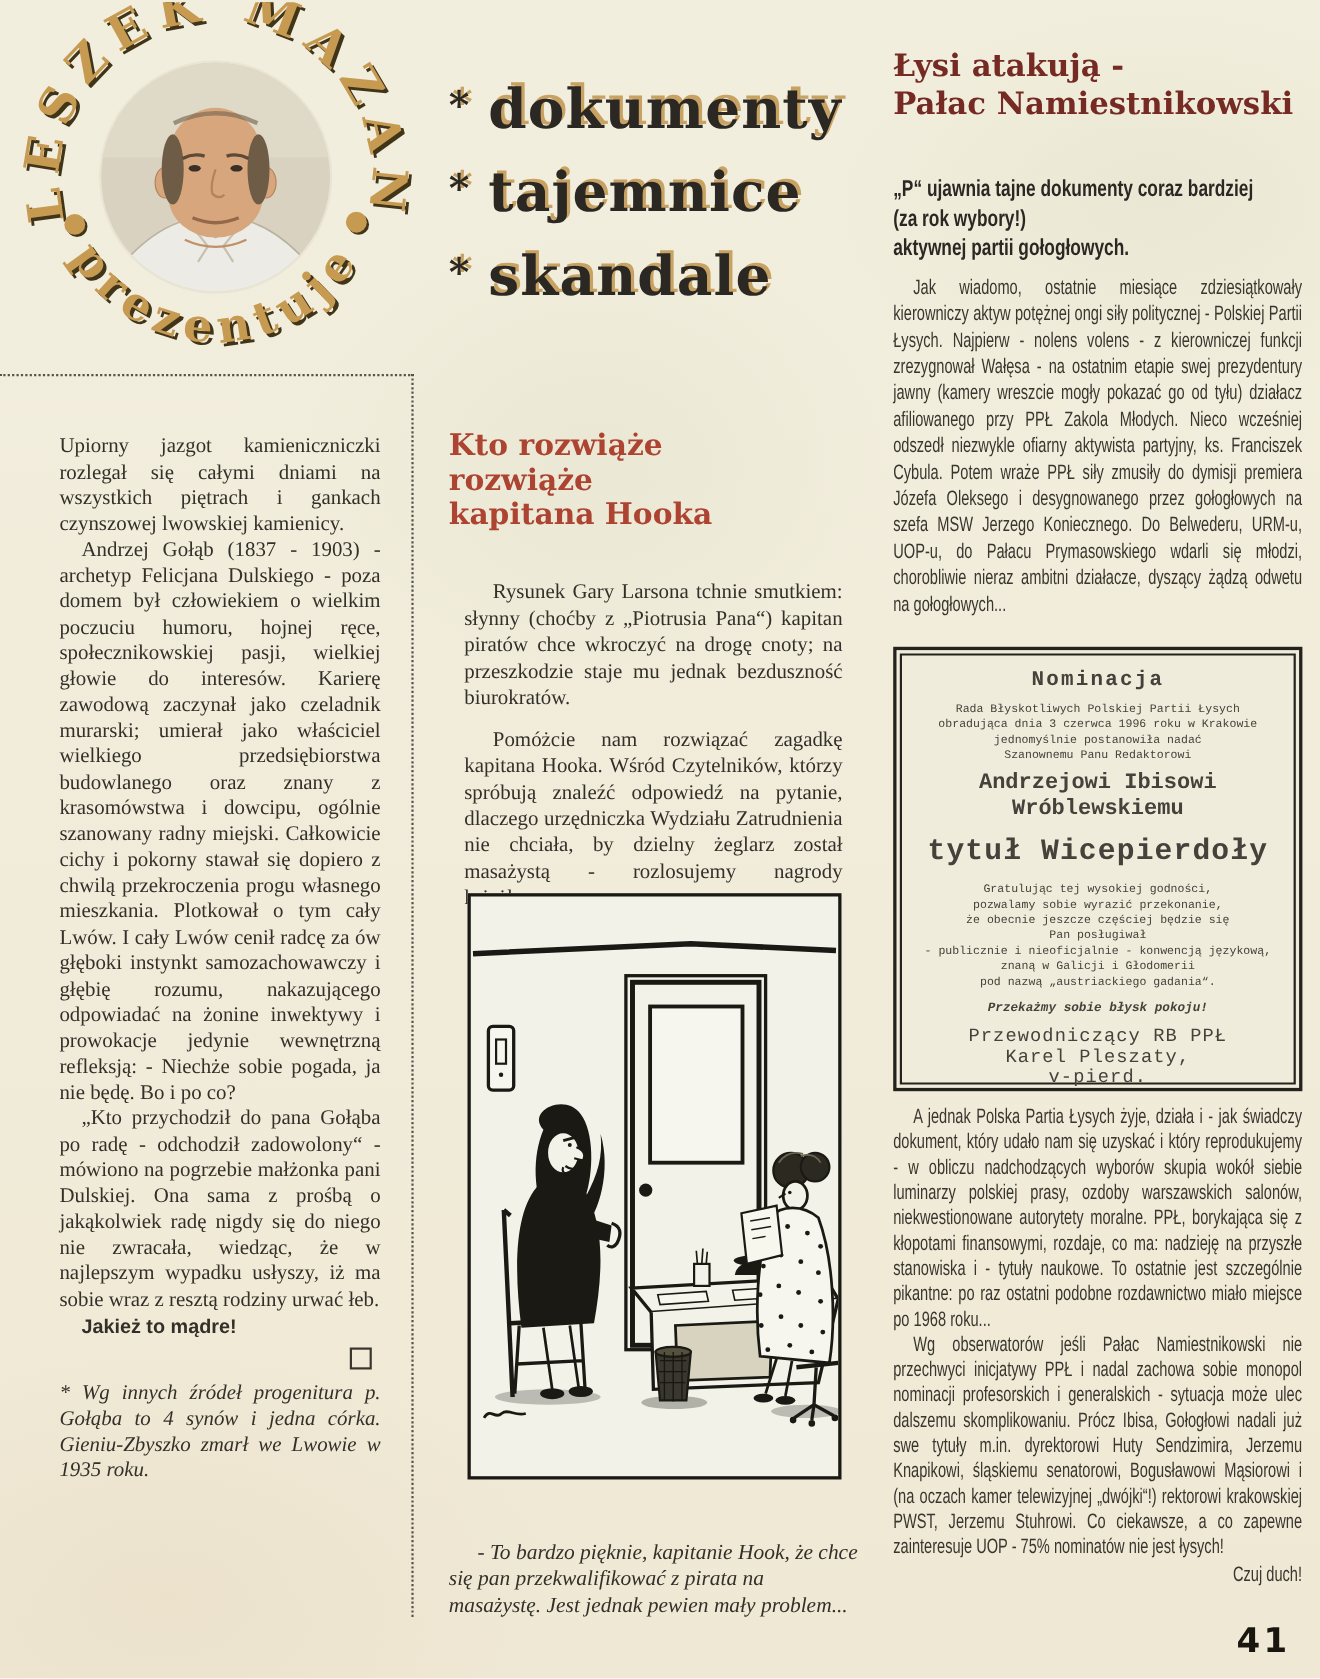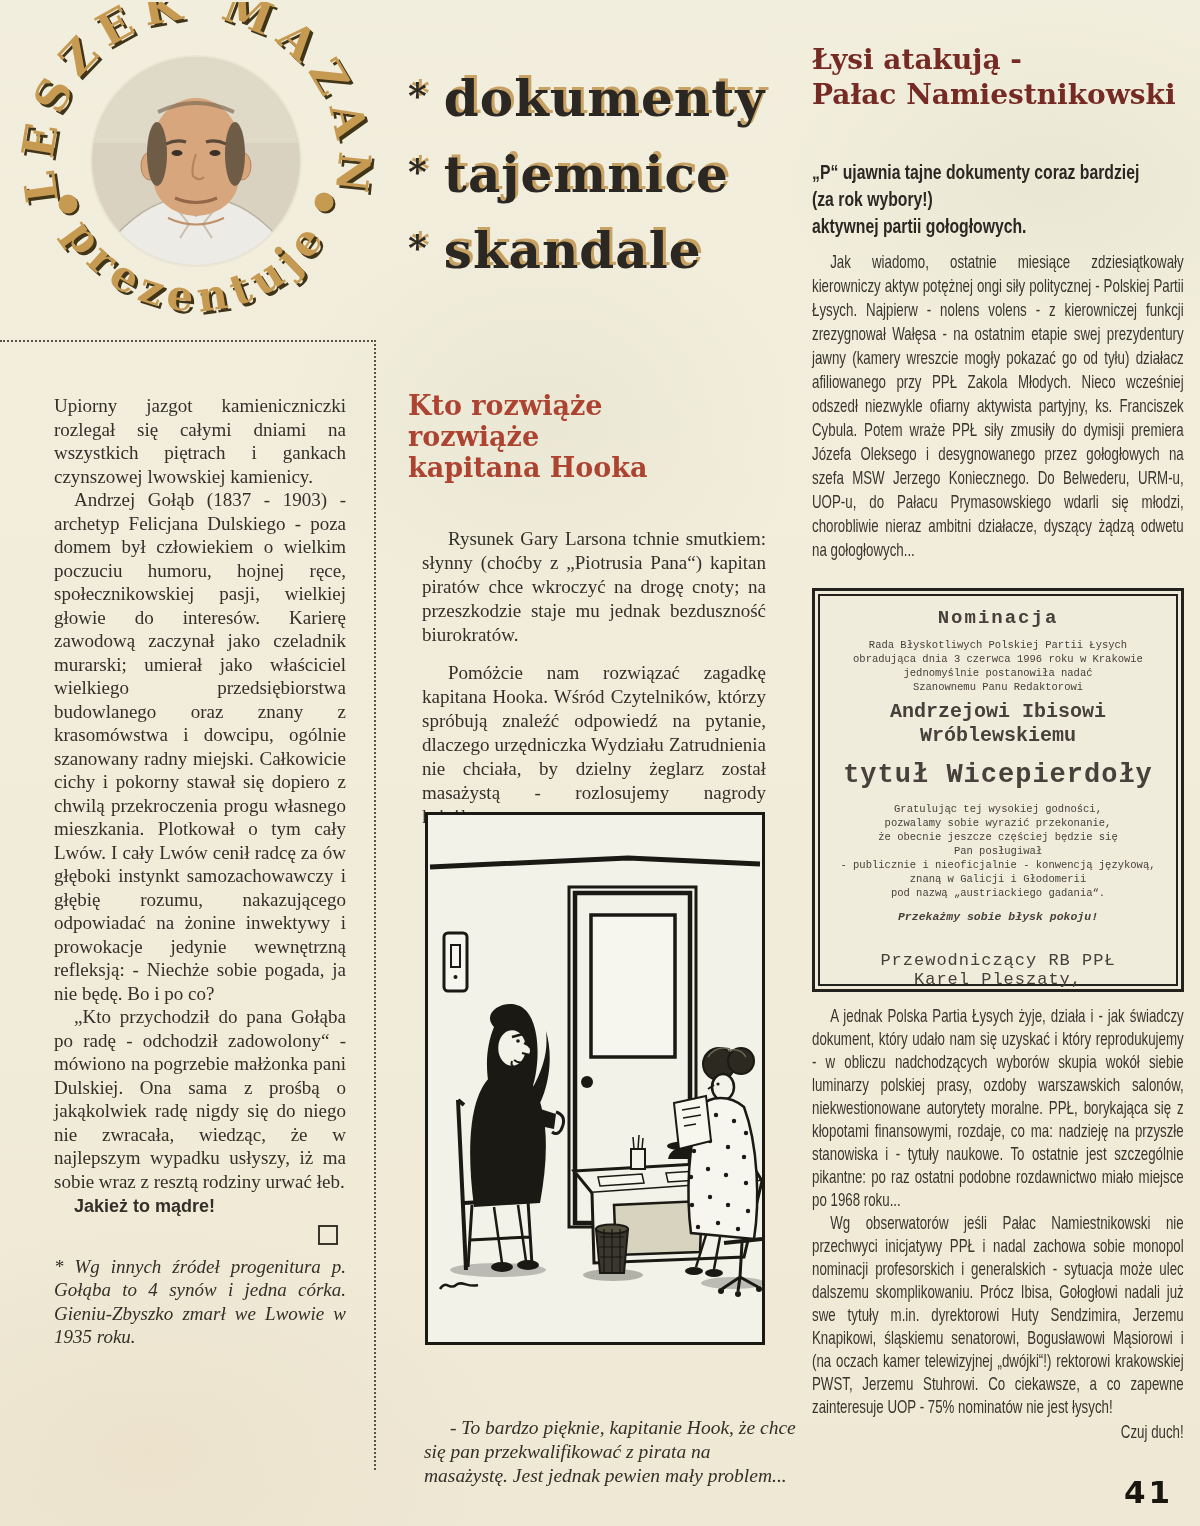--- a/index.html
+++ b/index.html
@@ -46,21 +46,21 @@
     font-family:"DejaVu Serif",serif;font-weight:bold;font-size:27px;line-height:31px;
     color:#ad4331;margin:0 0 44px 0;
   }
   .mid-col p{margin:14px;font-size:19px;line-height:24px;text-align:justify;text-indent:26px;color:#33302a;}
   .cartoon{
     position:absolute;left:425px;top:812px;width:340px;height:533px;
     border:3px solid #1b1913;background:#f2f2e8;box-sizing:border-box;
   }
   .caption{
     position:absolute;left:408px;top:1400px;width:372px;
-    font-style:italic;font-size:19.5px;line-height:24px;color:#33302a;text-indent:26px;margin:16px;
+    font-style:italic;font-size:19.5px;line-height:24px;color:#33302a;text-indent:26px;margin:0;
   }
   
   .right-title{
     position:absolute;left:812px;top:42px;width:380px;
     font-family:"DejaVu Serif",serif;font-weight:bold;font-size:28px;line-height:35px;
     color:#752a24;margin:0;
   }
   .right-lead{
     position:absolute;left:812px;top:158px;
     font-family:"Liberation Sans",sans-serif;font-weight:bold;font-size:21px;line-height:27px;
@@ -81,21 +81,21 @@
     box-shadow:inset 0 0 0 3px #f0ecdc, inset 0 0 0 5px #24221c;
     background:#f0ecdc;
     font-family:"Liberation Mono",monospace;color:#46413a;text-align:center;
     padding:16px 12px 10px 12px;overflow:hidden;
   }
   .nd-title{font-size:19px;font-weight:bold;letter-spacing:2px;margin:0 0 9px 0;}
   .nd-intro div{font-size:10.5px;line-height:14px;}
   .nd-recipient{font-size:20px;font-weight:bold;line-height:24px;margin:6px 0 2px 0;}
   .nd-granted{font-size:27px;font-weight:bold;letter-spacing:1px;margin:12px 0 12px 0;}
   .nd-body div{font-size:10.5px;line-height:14px;}
-  .nd-wish{font-size:11.5px;font-weight:bold;font-style:italic;margin:10px 0 28px 0;}
+  .nd-wish{font-size:11.5px;font-weight:bold;font-style:italic;margin:10px 0 10px 0;}
   .nd-sig div{font-size:17px;line-height:19px;letter-spacing:1px;}
   
   .pageno{
     position:absolute;left:1124px;top:1474px;
     font-family:"DejaVu Sans",sans-serif;font-weight:bold;font-size:31px;color:#191610;letter-spacing:3px;
   }
 </style>
 </head>
 <body>
 

